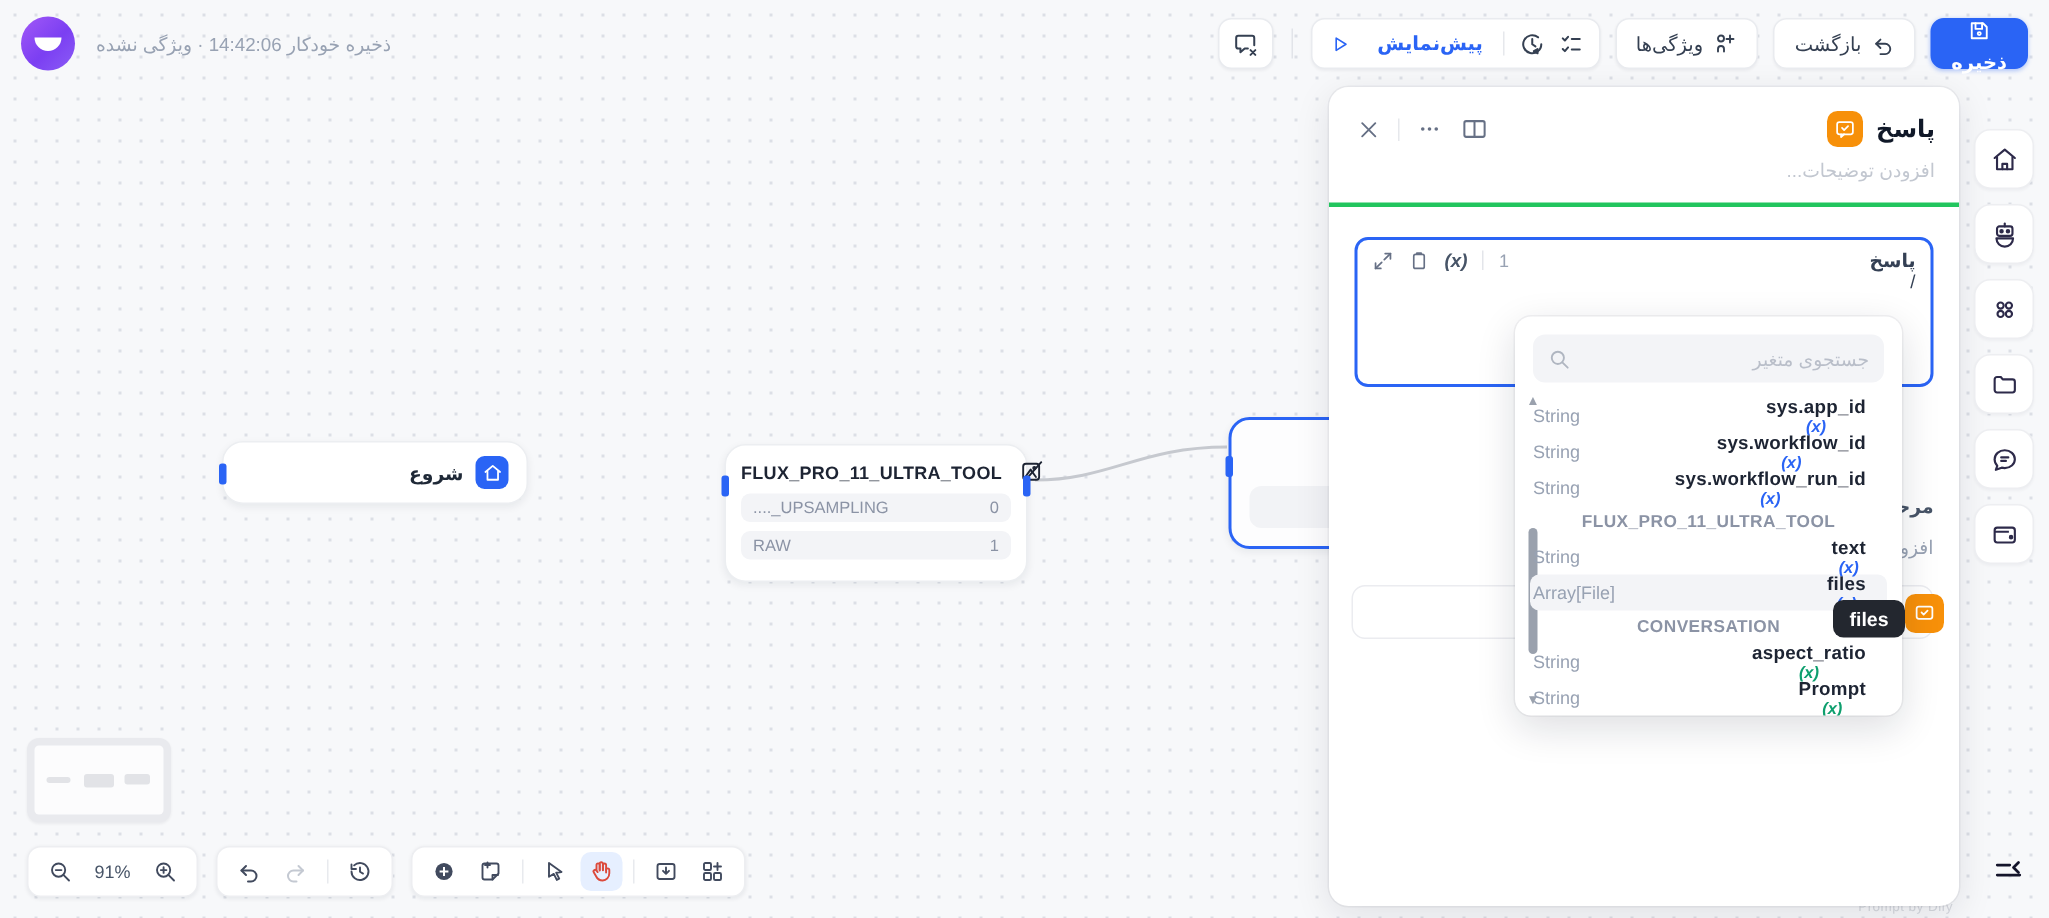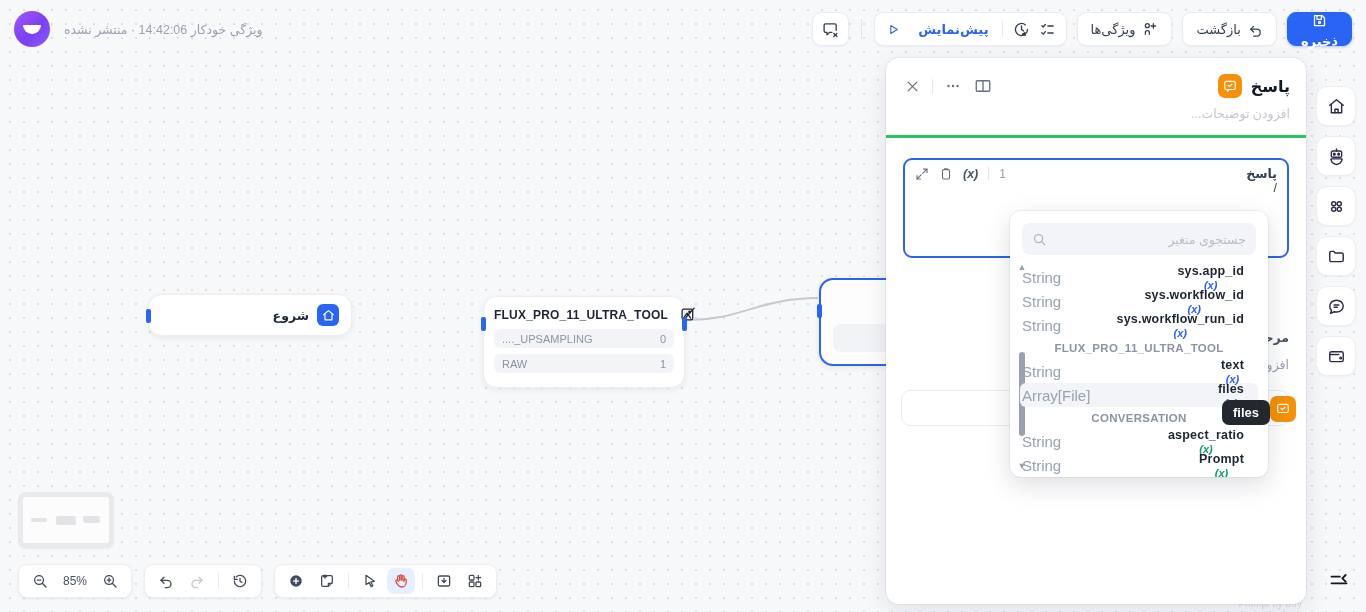--- a/index.html
+++ b/index.html
@@ -238,21 +238,21 @@
   .dd-search .ph { flex:1; text-align:right; font-size: 12.5px; color:#b9bec9; }
   .dd-list {
     position:absolute; top: 50px; left: 0; right: 0; bottom: 0;
     padding: 4px 0 4px 0;
   }
   .dd-row {
     height: 24px; display:flex; align-items:center;
     padding: 0 24px 0 12px; direction: ltr; cursor:pointer;
   }
   .dd-row.hl { background:#f3f4f7; border-radius: 6px; margin: 0 10px; padding: 0 14px 0 2px; }
-  .dd-type { font-size: 15px; color:#98a2b3; font-family:"Liberation Sans",sans-serif; }
+  .dd-type { font-size: 12px; color:#98a2b3; font-family:"Liberation Sans",sans-serif; }
   .dd-name-wrap { margin-left:auto; display:flex; align-items:center; gap:1px; direction:ltr;flex-direction:column; }
   .dd-name { font-size: 12.5px; font-weight:700; color:#1d2433; font-family:"Liberation Sans",sans-serif; letter-spacing:.2px; }
   .dd-x { font-size: 11px; font-weight:700; color:#2a64f5; font-style:italic; }
   .dd-x.green { color:#0e9f6e; }
   .dd-group-row { height: 22px; display:flex; align-items:center; justify-content:center; }
   .dd-group {
     font-size: 11.5px; font-weight:700; color:#8b93a5;
     font-family:"Liberation Sans",sans-serif; letter-spacing:.3px;
   }
   .dd-scroll { position:absolute; left: 6px; top: 52px; bottom: 6px; width: 12px; display:flex; flex-direction:column; align-items:center; }
@@ -399,21 +399,21 @@
         <span>
           <svg width="17" height="17" viewBox="0 0 24 24" fill="none" stroke="#354052" stroke-width="1.9" stroke-linecap="round" stroke-linejoin="round">
             <path d="M20 13V6a2 2 0 0 0-2-2H5a2 2 0 0 0-2 2v8a2 2 0 0 0 2 2h2v3.5L11 16h3"></path>
             <path d="M16.5 17.5 21 22M21 17.5 16.5 22"></path>
           </svg>
         </span>
       </div>
     </div>
 
     <div class="tb-right">
-      <span class="status-text">ویژگی خودکار 14:42:06 · منتشر نشده</span>
+      <span class="status-text">ذخیره خودکار 14:42:06 · ویژگی نشده</span>
       <div class="avatar">
           <div class="mouth"></div>
         </div>
     </div>
   </div>
 
   <div class="rail">
     <div class="rail-btn">
       <span>
         <svg width="19" height="19" viewBox="0 0 24 24" fill="none" stroke="#2d2a4a" stroke-width="1.8" stroke-linecap="round" stroke-linejoin="round">
@@ -550,21 +550,21 @@
     </div>
 
     <div class="bb-group">
       <div class="bb-btn">
         <svg width="16" height="16" viewBox="0 0 24 24" fill="none" stroke="#414a5e" stroke-width="1.9" stroke-linecap="round">
           <circle cx="10.6" cy="10.6" r="6.6"></circle>
             <path d="M15.4 15.4 21 21"></path>
             <path d="M10.6 7.8v5.6M7.8 10.6h5.6"></path>
         </svg>
       </div>
-      <span class="zoom-val">85%</span>
+      <span class="zoom-val">91%</span>
       <div class="bb-btn">
         <svg width="16" height="16" viewBox="0 0 24 24" fill="none" stroke="#414a5e" stroke-width="1.9" stroke-linecap="round">
           <circle cx="10.6" cy="10.6" r="6.6"></circle>
             <path d="M15.4 15.4 21 21"></path>
             <path d="M7.8 10.6h5.6"></path>
         </svg>
       </div>
     </div>
   </div>
 

